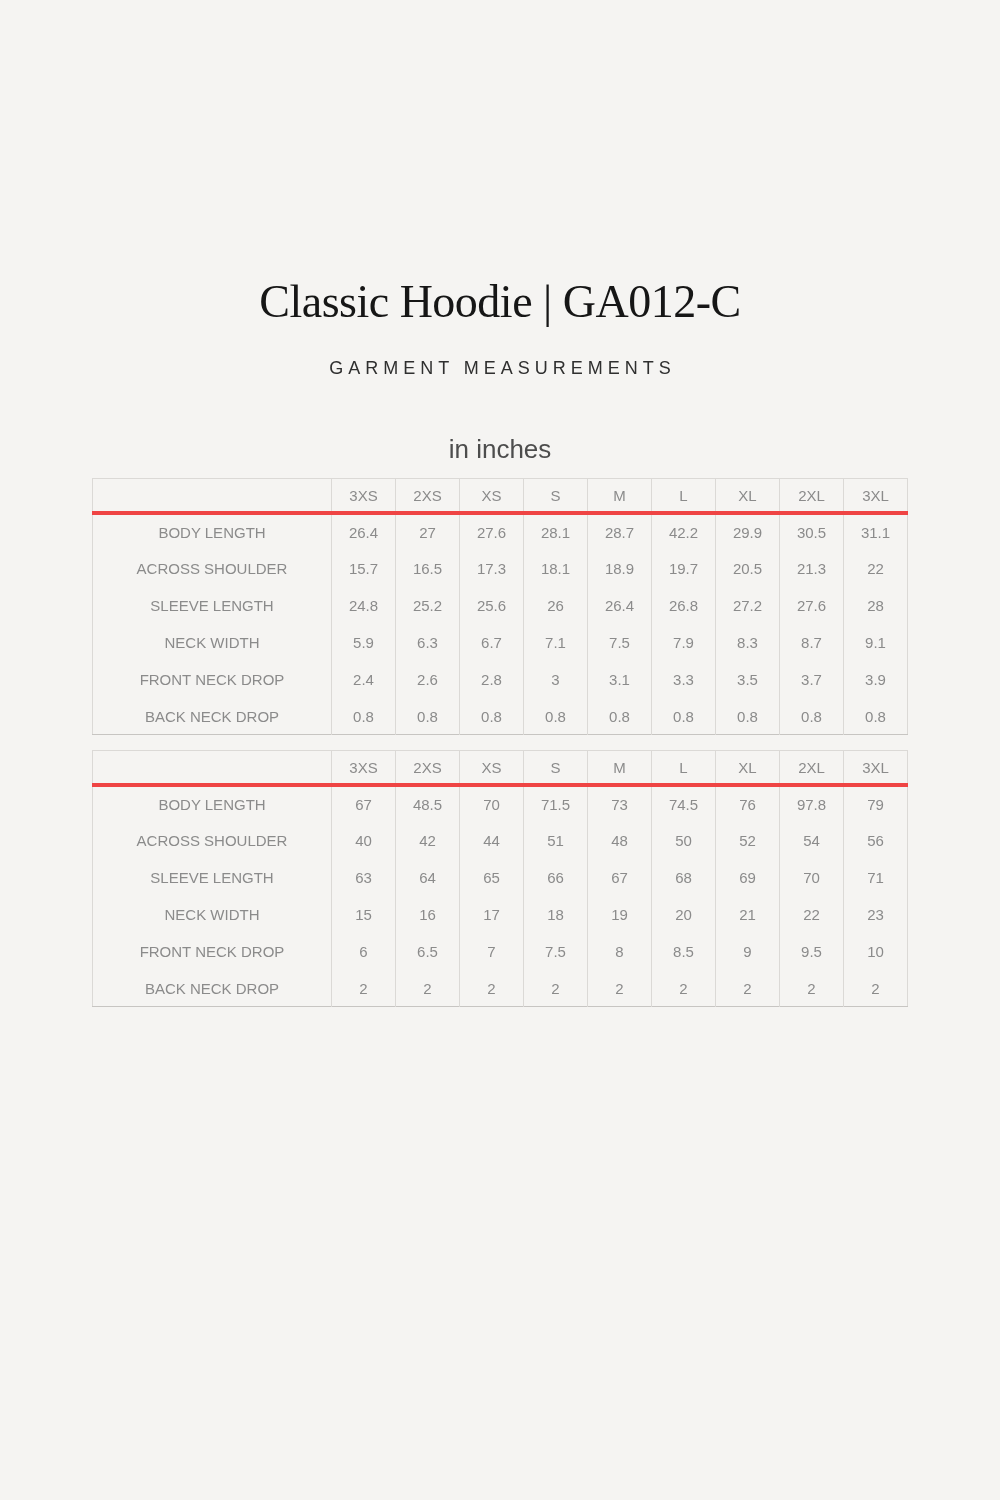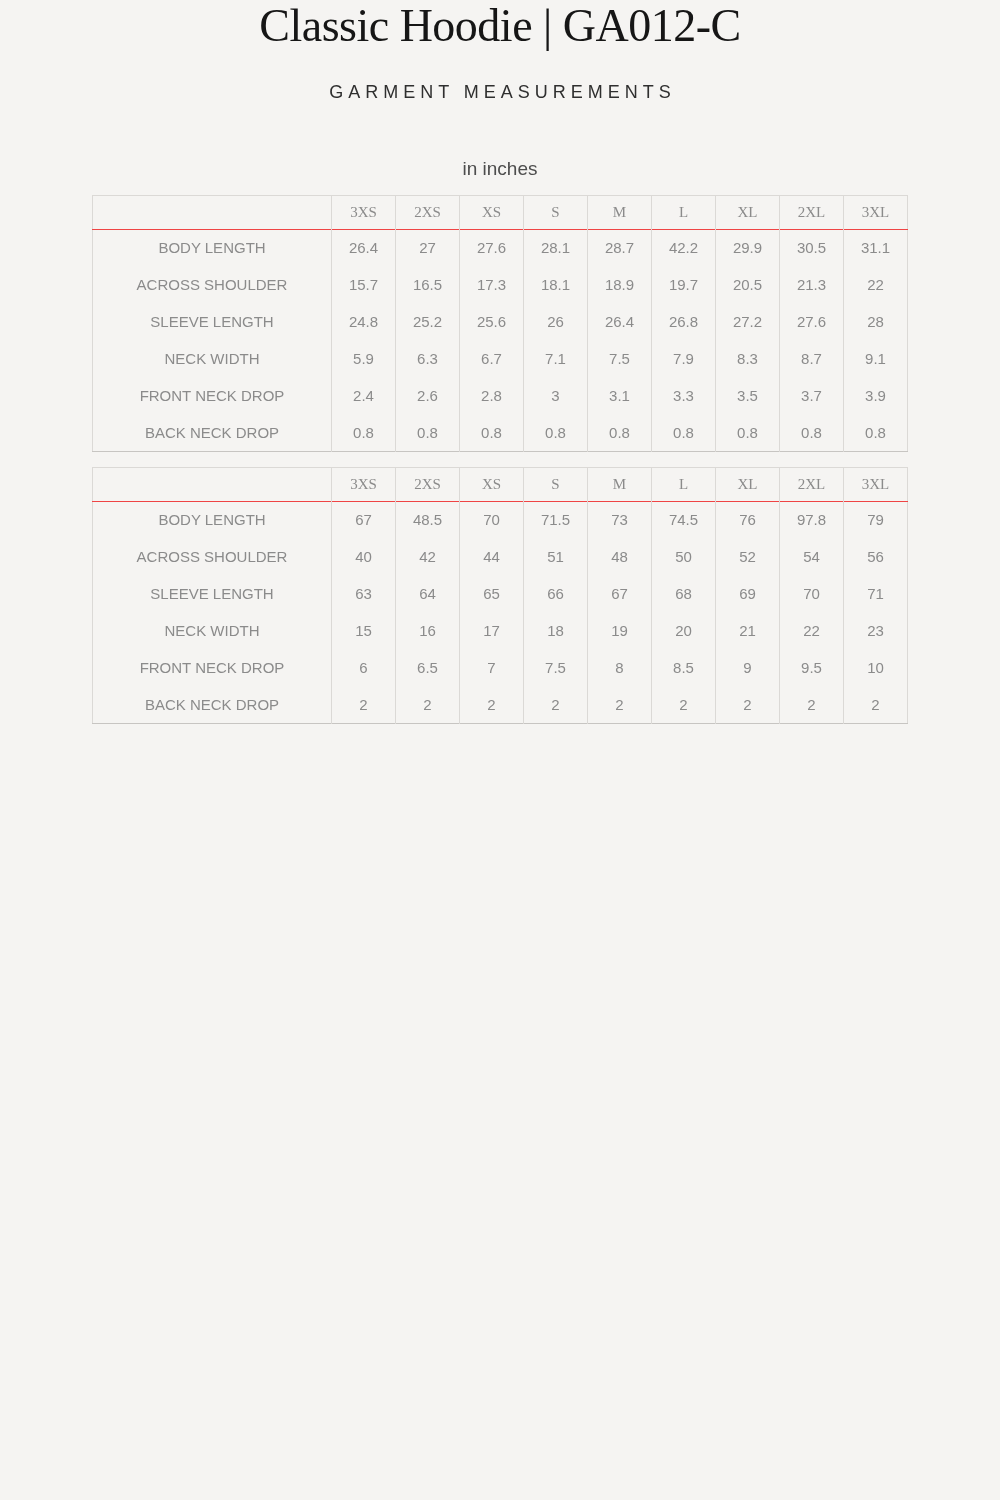--- a/index.html
+++ b/index.html
@@ -8,20 +8,21 @@
   }
   body {
     width: 1000px;
     height: 1500px;
     background: #f5f4f2;
     font-family: "Liberation Sans", sans-serif;
     -webkit-font-smoothing: antialiased;
   }
   .page {
     width: 1000px;
+    padding-top: 276px;
     box-sizing: border-box;
   }
   .product-title {
     margin: 0;
     text-align: center;
     font-family: "Liberation Serif", serif;
     font-weight: 400;
     font-size: 46px;
     line-height: 1.15;
     letter-spacing: -0.5px;
@@ -33,40 +34,39 @@
     font-size: 18px;
     font-weight: 400;
     letter-spacing: 5px;
     text-indent: 5px;
     color: #2f2f2f;
     line-height: 1.1;
   }
   .section-heading {
     margin: 0;
     text-align: center;
-    font-size: 19px;
+    font-size: 26px;
     font-weight: 400;
     color: #4d4d4d;
     line-height: 1.1;
   }
   #sec-inches .section-heading { margin-top: 56px; }
   #sec-cm .section-heading { margin-top: 70px; }
 
   table.size-table {
     width: 815px;
     margin: 15px auto 0 auto;
     border-collapse: collapse;
     table-layout: fixed;
     border: 1px solid #dbd9d6;
     border-bottom: 1px solid #c7c5c2;
   }
   table.size-table thead tr {
     height: 34px;
-    border-bottom: 1px solid #ef4444;
-    font-family: Liberation Serif, serif;
+    border-bottom: 4px solid #ef4444;
   }
   table.size-table tbody tr {
     height: 37px;
   }
   table.size-table th,
   table.size-table td {
     padding: 0;
     font-weight: 400;
     font-size: 15px;
     color: #8b8b8b;

